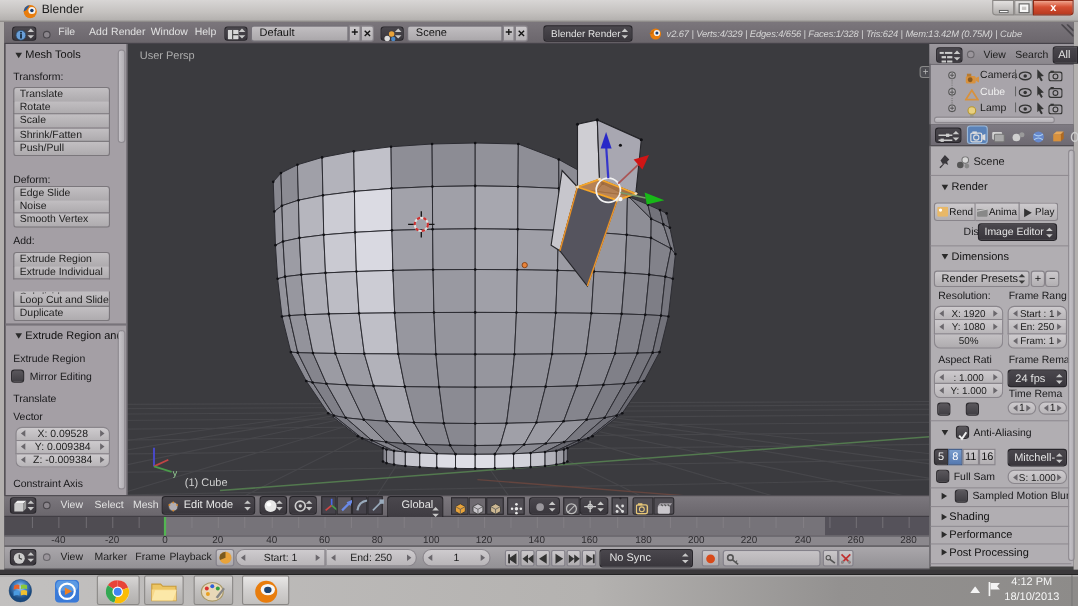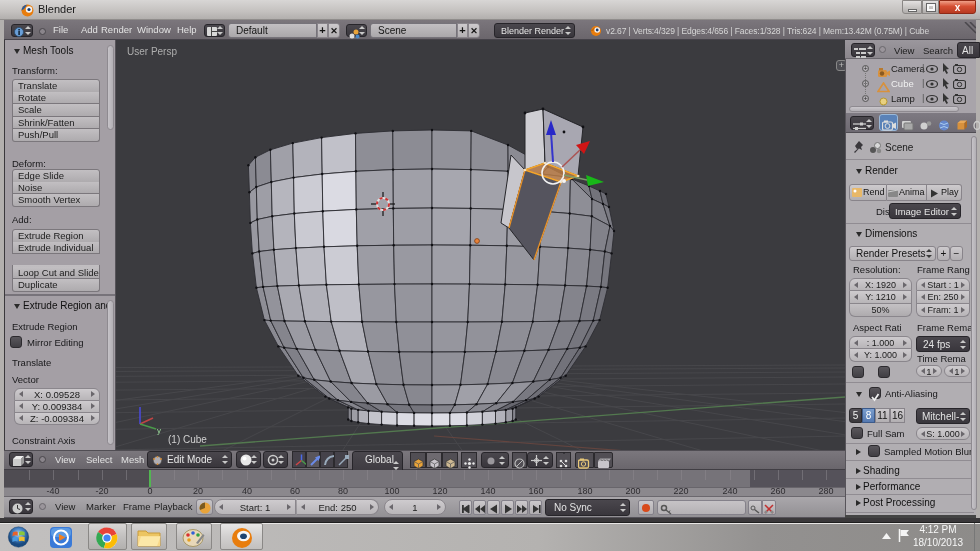--- a/index.html
+++ b/index.html
@@ -86,21 +86,21 @@
     <div class="ab" style="left:370px;top:23px;width:87px;height:15px;background:linear-gradient(#c2bfc2,#aaa7aa);border:1px solid #76737a;border-radius:3px 0 0 3px;color:#141414;font-size:10px;line-height:14px;padding-left:7px;">Scene</div>
     <div class="ab lb" style="left:457px;top:23px;width:11px;height:15px;border-radius:0;font-size:11px;font-weight:bold;text-align:center;line-height:13px;">+</div>
     <div class="ab lb" style="left:468px;top:23px;width:12px;height:15px;border-radius:0 3px 3px 0;font-size:9px;font-weight:bold;text-align:center;line-height:14px;">✕</div>
     <div class="ab dk" style="left:494px;top:23px;width:81px;height:15px;font-size:9px;line-height:14px;padding-left:6px;">Blender Render<div class="ud"></div></div>
     <svg class="ab" style="left:589px;top:25px" width="13" height="12">
       <circle cx="7" cy="6" r="5" fill="#e87d0d"></circle>
       <circle cx="8.2" cy="5" r="2.8" fill="#f4f4f4"></circle>
       <circle cx="8.2" cy="5" r="1.4" fill="#1a3c6e"></circle>
       <path d="M1,6 L6,2 L4,6 Z" fill="#c86a08"></path>
     </svg>
-    <div class="ab tx" style="left:606px;top:26px;font-size:8.5px;letter-spacing:-0.1px;color:#d6d6d6;">v2.67 | Verts:4/329 | Edges:4/656 | Faces:1/328 | Tris:624 | Mem:13.42M (0.75M) | Cube</div>
+    <div class="ab tx" style="left:606px;top:26px;font-size:8.5px;letter-spacing:-0.1px;color:#d6d6d6;font-style:italic;">v2.67 | Verts:4/329 | Edges:4/656 | Faces:1/328 | Tris:624 | Mem:13.42M (0.75M) | Cube</div>
     <svg class="ab" style="left:962px;top:22px" width="14" height="16">
       <g stroke="#4a474c" stroke-width="1.5">
         <line x1="3" y1="0" x2="14" y2="11"></line>
         <line x1="8" y1="0" x2="14" y2="6"></line>
       </g>
     </svg>
     <div class="ab" style="left:4px;top:40px;width:841px;height:410px;background:#3b3b3f;overflow:hidden;"><svg width="841" height="410">
         <g stroke="#47474b" stroke-width="1" fill="none">
           <line x1="0" y1="328" x2="841" y2="325"></line>
           <line x1="0" y1="332" x2="841" y2="328"></line>
@@ -880,21 +880,21 @@
     <div class="ab tx lab" style="left:856px;top:206px;padding-left:20px;">Display</div>
     <div class="ab dk" style="left:889px;top:203px;width:72px;height:16px;font-size:9.5px;line-height:15px;padding-left:5px;">Image Editor<div class="ud"></div></div>
     <div class="sep" style="left:846px;top:223px;width:128px;"></div>
     <div class="ab tx blktx" style="left:856px;top:228px;"><span class="tri-d" style="margin-right:3px"></span>Dimensions</div>
     <div class="ab lb" style="left:849px;top:246px;width:87px;height:15px;font-size:10px;line-height:14px;padding-left:6px;">Render Presets<div class="ud udd"></div></div>
     <div class="ab lb" style="left:937px;top:246px;width:13px;height:15px;font-size:10px;text-align:center;line-height:13px;">+</div>
     <div class="ab lb" style="left:950px;top:246px;width:13px;height:15px;font-size:10px;text-align:center;line-height:13px;">−</div>
     <div class="ab tx lab" style="left:853px;top:264px;">Resolution:</div>
     <div class="ab tx lab" style="left:917px;top:264px;">Frame Rang</div>
     <div class="pill arrL arrR" style="left:849px;top:278px;width:63px;height:13px;line-height:12px;border-radius:6px 6px 0 0;;font-size:9px;">X: 1920</div>
-    <div class="pill arrL arrR" style="left:849px;top:291px;width:63px;height:13px;line-height:12px;border-top:0;;font-size:9px;">Y: 1210</div>
+    <div class="pill arrL arrR" style="left:849px;top:291px;width:63px;height:13px;line-height:12px;border-top:0;;font-size:9px;">Y: 1080</div>
     <div class="pill" style="left:849px;top:304px;width:63px;height:13px;line-height:12px;border-top:0;border-radius:0 0 6px 6px;background:linear-gradient(#c4c1c4,#aeabae);;font-size:9px;">50%</div>
     <div class="pill arrL arrR" style="left:916px;top:278px;width:54px;height:13px;line-height:12px;border-radius:6px 6px 0 0;;font-size:9px;">Start : 1</div>
     <div class="pill arrL arrR" style="left:916px;top:291px;width:54px;height:13px;line-height:12px;border-top:0;;font-size:9px;">En: 250</div>
     <div class="pill arrL arrR" style="left:916px;top:304px;width:54px;height:13px;line-height:12px;border-top:0;border-radius:0 0 6px 6px;;font-size:9px;">Fram: 1</div>
     <div class="ab tx lab" style="left:853px;top:322px;">Aspect Rati</div>
     <div class="ab tx lab" style="left:917px;top:322px;">Frame Rema:</div>
     <div class="pill arrL arrR" style="left:849px;top:336px;width:63px;height:13px;line-height:12px;border-radius:6px 6px 0 0;;font-size:9px;">: 1.000</div>
     <div class="pill arrL arrR" style="left:849px;top:349px;width:63px;height:13px;line-height:12px;border-top:0;border-radius:0 0 6px 6px;;font-size:9px;">Y: 1.000</div>
     <div class="cb" style="left:852px;top:366px;"></div>
     <div class="cb" style="left:878px;top:366px;"></div>

